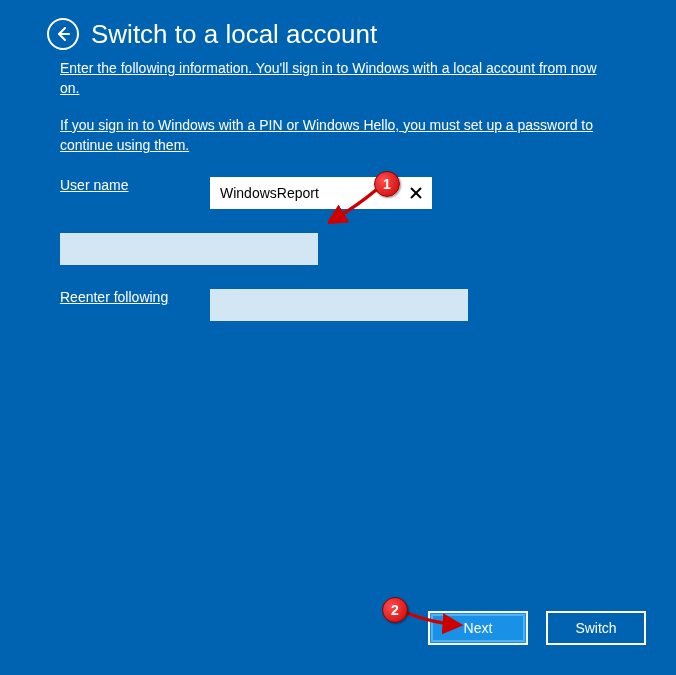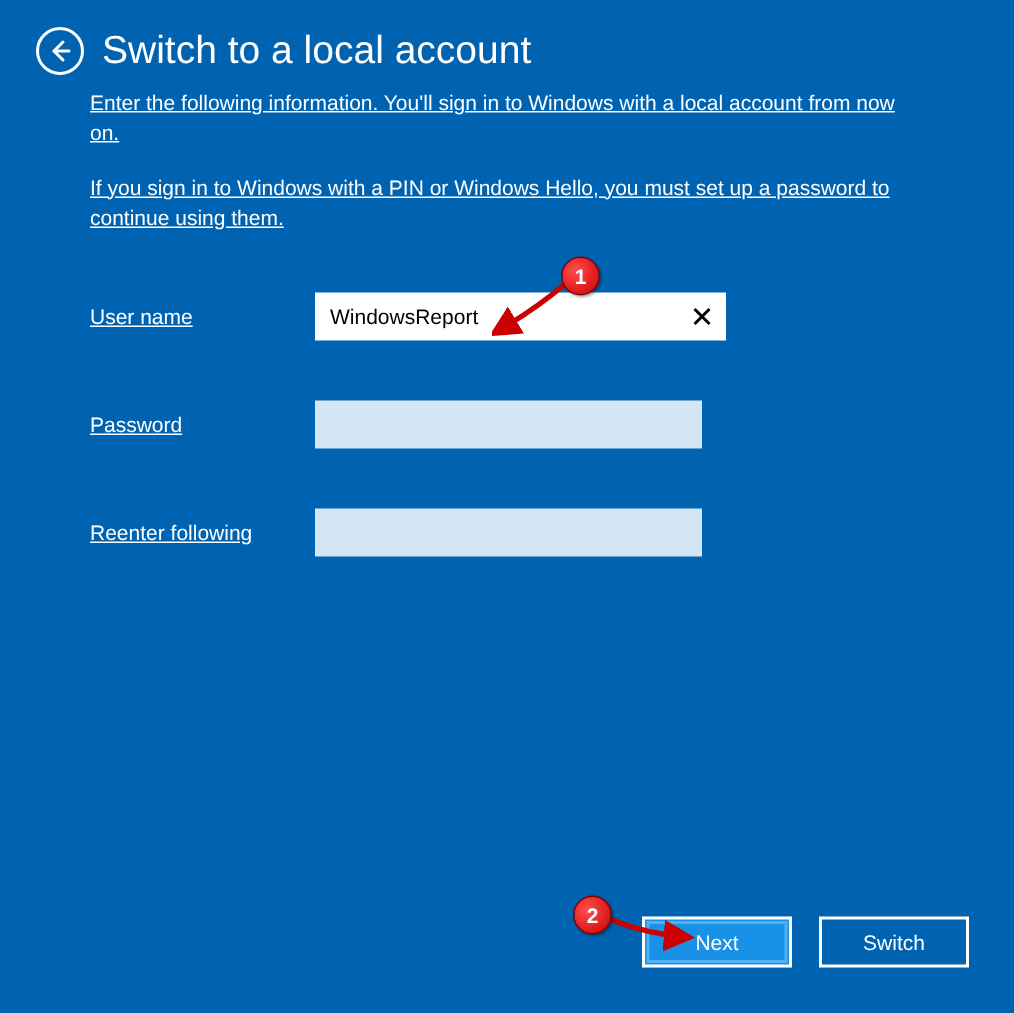--- a/index.html
+++ b/index.html
@@ -11,22 +11,24 @@
       width: 676px;
       height: 675px;
       background: #0063b1;
       font-family: "Segoe UI", Arial, sans-serif;
       color: #ffffff;
       position: relative;
       overflow: hidden;
     }
     .header {
       display: flex;
+      align-items: center;
       padding: 18px 24px 8px 24px;
       gap: 12px;
+      margin-left: 23px;
     }
     .back-btn {
       width: 32px;
       height: 32px;
       border: 2px solid #ffffff;
       border-radius: 50%;
       display: flex;
       align-items: center;
       justify-content: center;
       cursor: pointer;
@@ -46,35 +48,34 @@
       text-decoration: underline;
     }
     .subtitle {
       font-size: 14px;
       line-height: 1.45;
       margin-bottom: 16px;
     }
     .info-text {
       font-size: 14px;
       line-height: 1.45;
-      margin-bottom: 40px;
+      margin-bottom: 22px;
     }
     .form-row {
       display: flex;
-      align-items: center;
-      margin-bottom: 40px;
+      margin-bottom: 24px;
     }
     .form-label {
       width: 150px;
       font-size: 14px;
       flex-shrink: 0;
     }
     .input-wrapper {
       position: relative;
-      width: 274px;
+      width: 222px;
     }
     .text-input {
       width: 100%;
       height: 32px;
       border: none;
       padding: 0 32px 0 10px;
       font-size: 14px;
       font-family: inherit;
       background: #ffffff;
       color: #000000;
@@ -171,21 +172,20 @@
       <div class="clear-btn">
         <svg width="14" height="14" viewBox="0 0 14 14">
           <line x1="2" y1="2" x2="12" y2="12" stroke="#000" stroke-width="2"></line>
           <line x1="12" y1="2" x2="2" y2="12" stroke="#000" stroke-width="2"></line>
         </svg>
       </div>
     </div>
   </div>
 
   <div class="form-row">
-    <div class="form-label">Password</div>
     <div class="input-wrapper">
       <input type="password" class="text-input pwd" style="">
     </div>
   </div>
 
   <div class="form-row">
     <div class="form-label">Reenter following</div>
     <div class="input-wrapper">
       <input type="password" class="text-input pwd" style="">
     </div>

